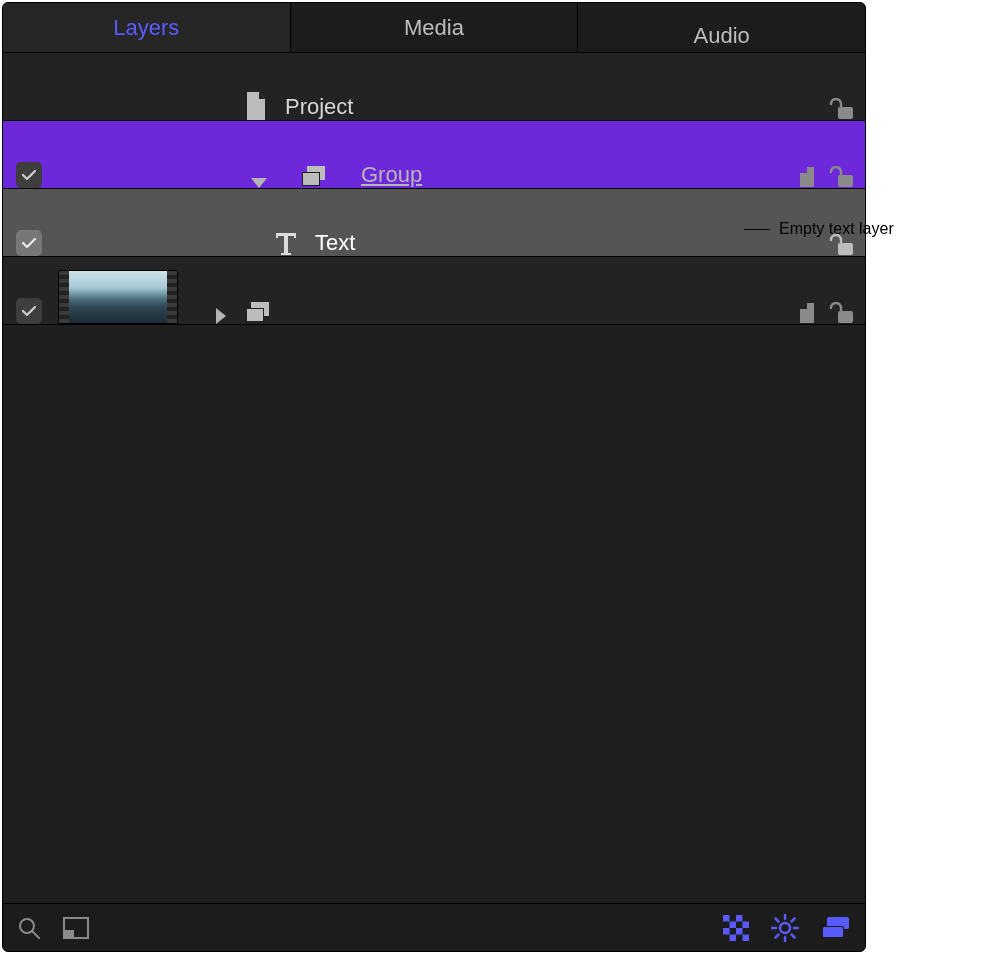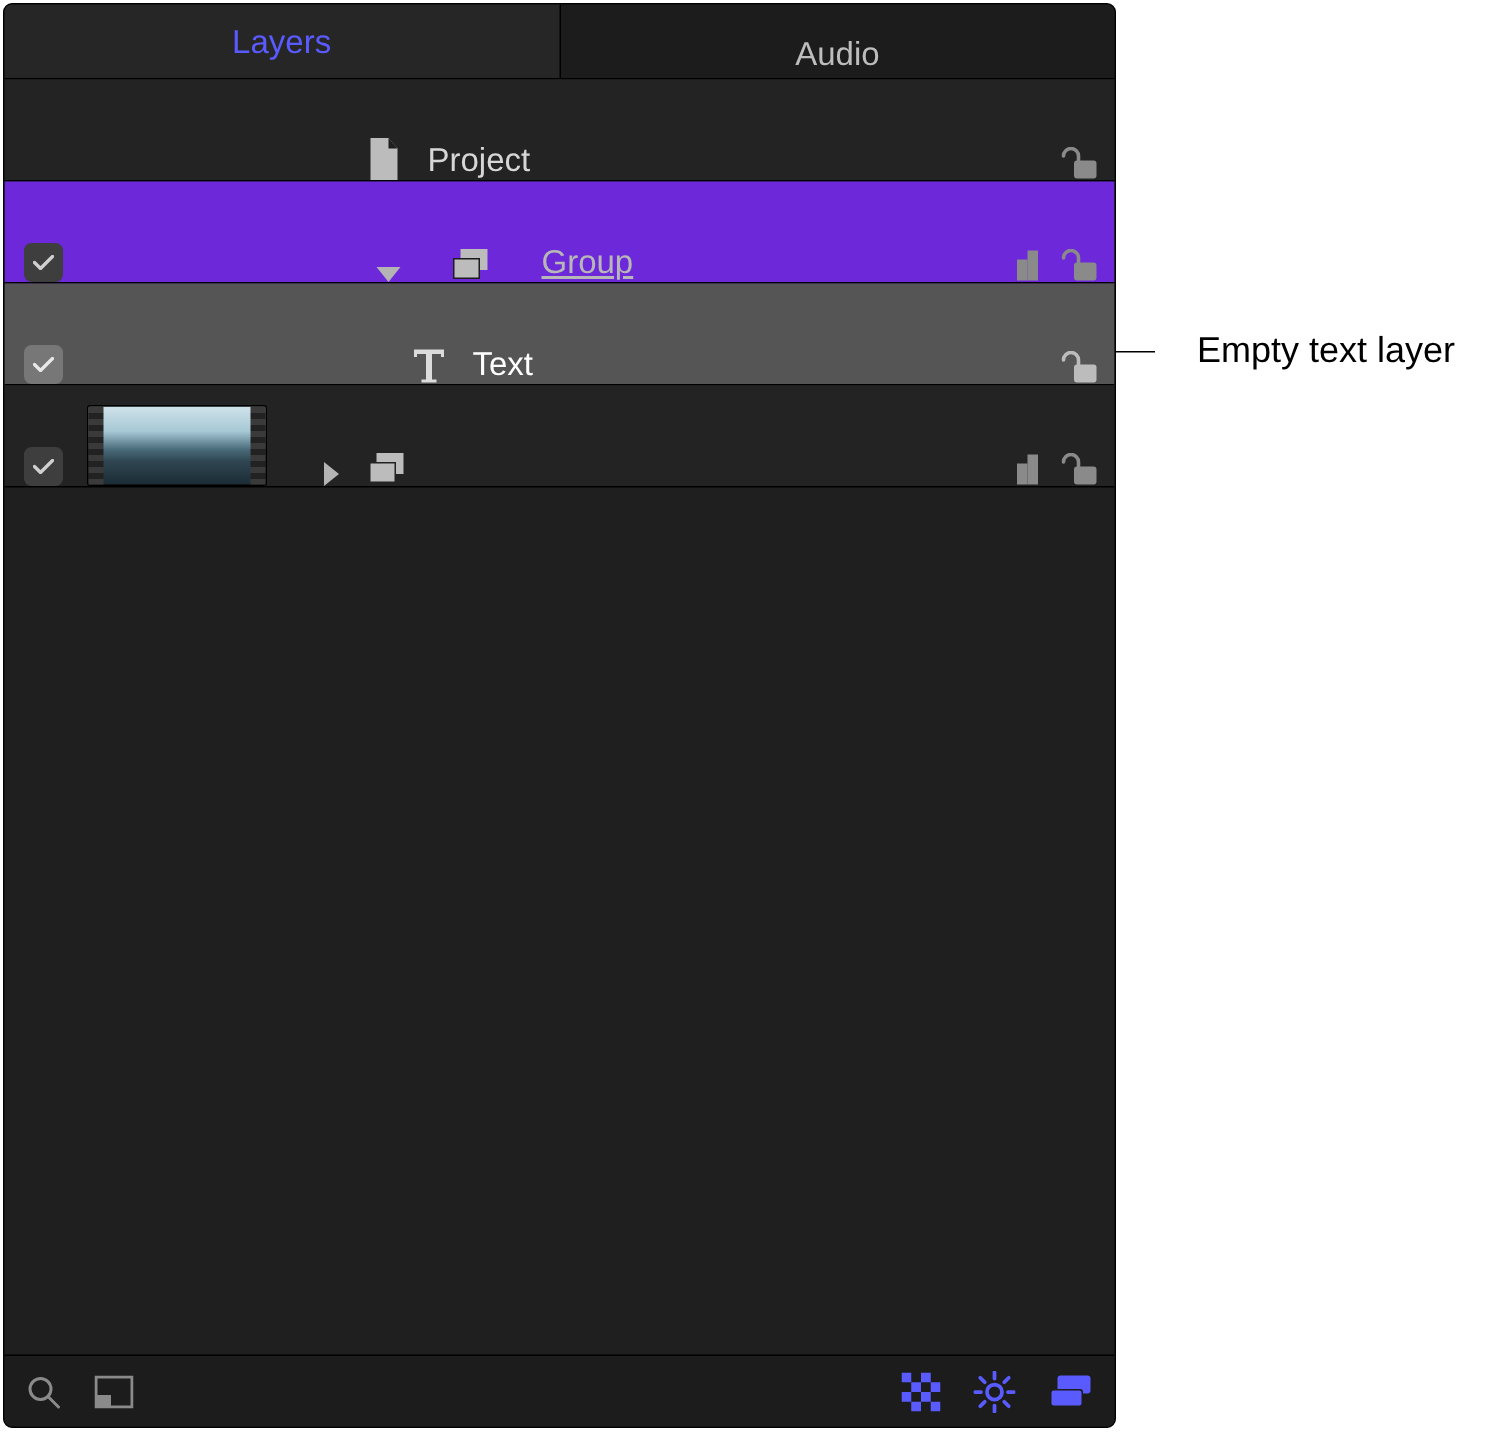--- a/index.html
+++ b/index.html
@@ -7,21 +7,21 @@
     font-family: -apple-system, "Helvetica Neue", Arial, sans-serif;
     background: #fff;
     width: 1004px;
     height: 956px;
     position: relative;
   }
   .panel {
     position: absolute;
     left: 2px;
     top: 2px;
-    width: 742px;
+    width: 864px;
     height: 950px;
     background: #1f1f1f;
     border: 1px solid #000;
     border-radius: 6px;
     display: flex;
     flex-direction: column;
     overflow: hidden;
   }
   
   .tabs {
@@ -124,35 +124,36 @@
   .blue-fill   { fill: #5a5bff; }
   .blue-stroke { stroke: #5a5bff; }
 
   
   .callout {
     position: absolute;
     left: 744px;
     top: 220px;
     display: flex;
     align-items: center;
-    gap: 28px;
-    font-size: 24px;
+    gap: 9px;
+    font-size: 16px;
     color: #000;
   }
   .callout .line {
     width: 26px; height: 1px; background:#000;
   }
 </style>
 </head>
 <body>
 
 <div class="panel">
 
   <div class="tabs">
     <div class="tab active">Layers</div>
+    <div class="tab">Media</div>
     <div class="tab">Audio</div>
   </div>
 
   <div class="rows">
 
     <div class="row project">
       <div class="checkbox-slot"></div>
       <div style="width:180px"></div>
       <div class="icon-slot">
         <svg width="24" height="28" viewBox="0 0 24 28">

